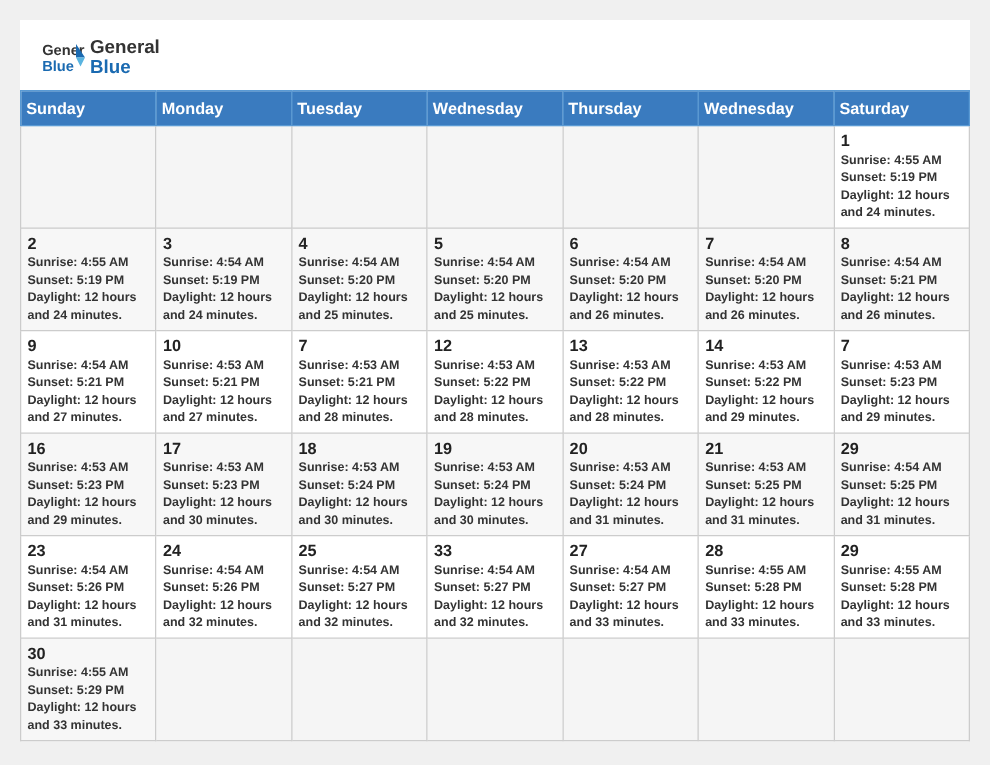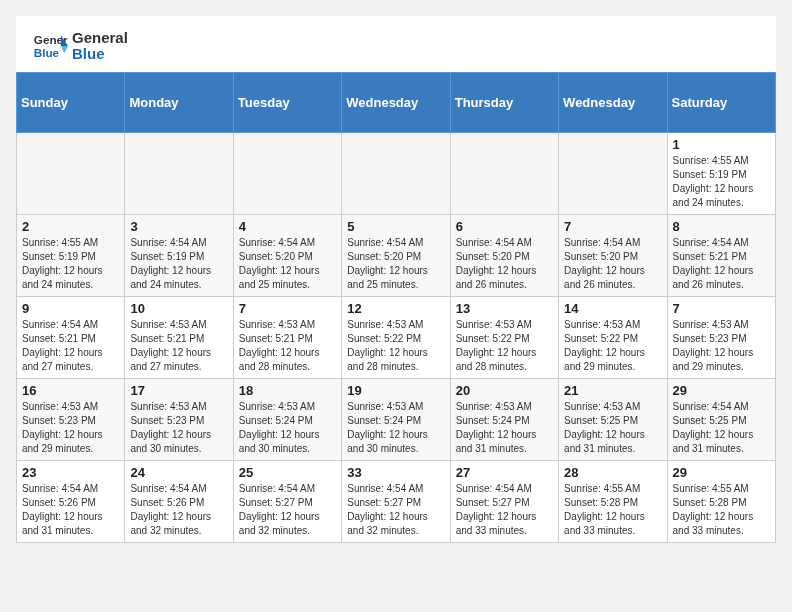--- a/index.html
+++ b/index.html
@@ -45,21 +45,21 @@
     }
     .calendar {
       width: 100%;
       border-collapse: collapse;
     }
     .calendar thead th {
       background: #3a7bbf;
       color: #fff;
       font-size: 13px;
       font-weight: bold;
-      padding: 22px 4px;
+      padding: 6px 4px;
       text-align: left;
       border: 1px solid #5a9ad4;
     }
     .calendar tbody td {
       vertical-align: top;
       border: 1px solid #ccc;
       padding: 4px 5px;
       width: calc(100% / 7);
       min-height: 80px;
       font-size: 10.5px;
@@ -73,20 +73,21 @@
       font-size: 13px;
       font-weight: bold;
       color: #222;
       display: block;
       margin-bottom: 2px;
     }
     .day-info {
       font-size: 10px;
       color: #333;
       line-height: 1.4;
+      font-weight: bold;
     }
     .empty-cell {
       background: #f5f5f5 !important;
     }
     .last-row td {
       min-height: 60px;
     }
   </style>
 </head>
 <body>
@@ -307,15 +308,29 @@
 Sunset: 5:28 PM
 Daylight: 12 hours and 33 minutes.</div>
           </td>
           <td>
             <span class="day-number">29</span>
             <div class="day-info">Sunrise: 4:55 AM
 Sunset: 5:28 PM
 Daylight: 12 hours and 33 minutes.</div>
           </td>
         </tr>
+        <tr class="last-row">
+          <td>
+            <span class="day-number">30</span>
+            <div class="day-info">Sunrise: 4:55 AM
+Sunset: 5:29 PM
+Daylight: 12 hours and 33 minutes.</div>
+          </td>
+          <td class="empty-cell"></td>
+          <td class="empty-cell"></td>
+          <td class="empty-cell"></td>
+          <td class="empty-cell"></td>
+          <td class="empty-cell"></td>
+          <td class="empty-cell"></td>
+        </tr>
       </tbody>
   </table>
 </div>
 
 </body></html>

